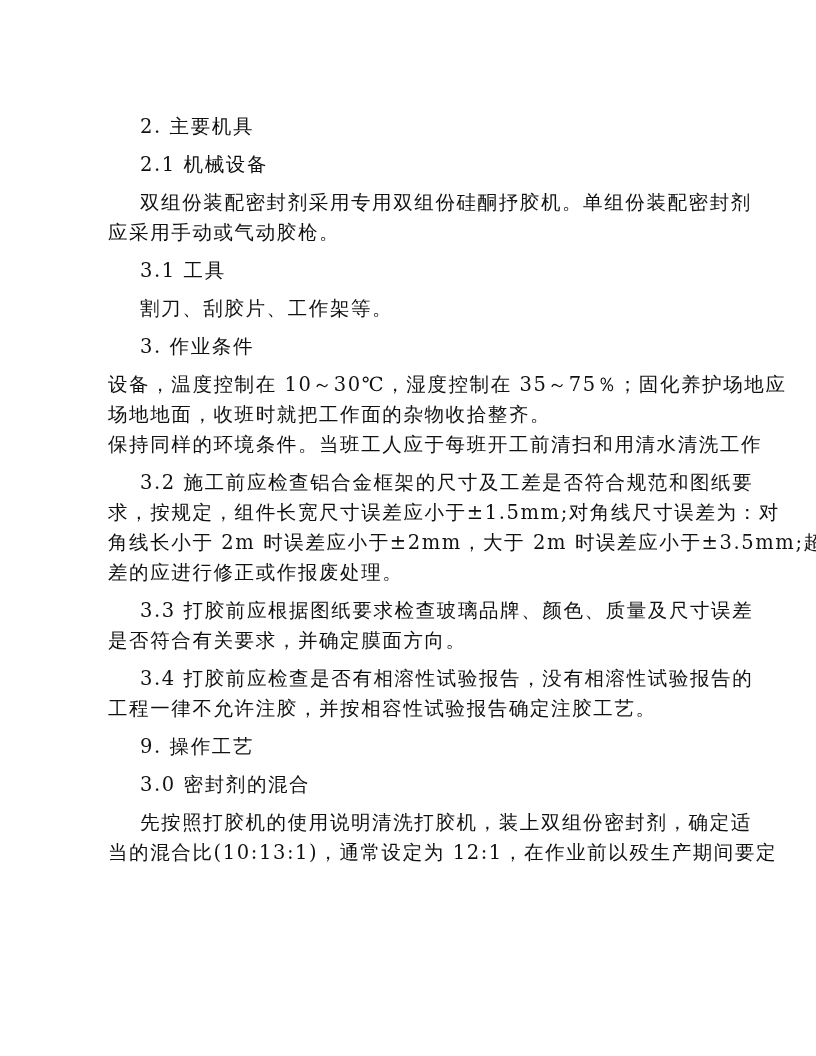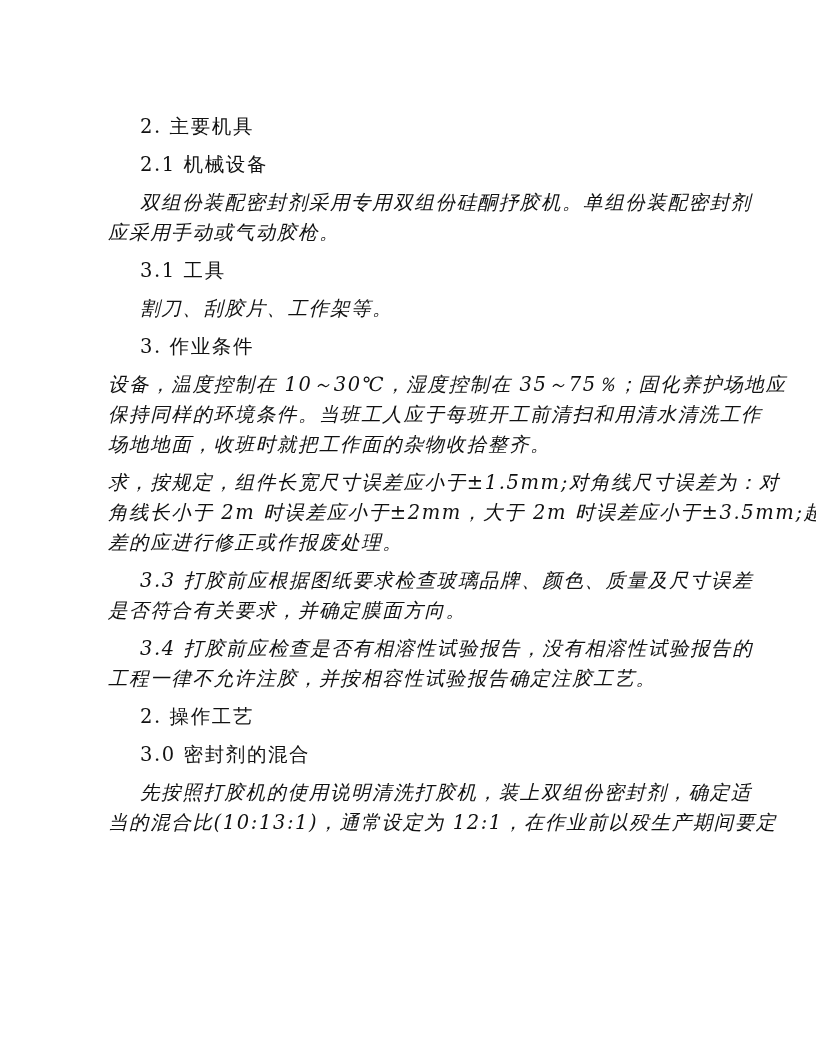--- a/index.html
+++ b/index.html
@@ -23,21 +23,20 @@
     margin-top: 28px;
   }
   .line {
     font-size: 19.5px;
     line-height: 30px;
     white-space: nowrap;
     letter-spacing: 1.6px;
   }
   .para {
     margin: 0 0 8px 0;
-    font-style: italic;
   }
   .heading {
     padding-left: 32px;
     margin: 0 0 8px 0;
     font-size: 19.5px;
     line-height: 30px;
     letter-spacing: 1.6px;
   }
   .indent { padding-left: 32px; }
   .noindent { padding-left: 0; }
@@ -59,41 +58,42 @@
   <div class="heading">3.1 工具</div>
 
   <div class="para">
     <div class="line indent">割刀、刮胶片、工作架等。</div>
   </div>
 
   <div class="heading">3. 作业条件</div>
 
   <div class="para">
     <div class="line noindent">设备，温度控制在 10～30℃，湿度控制在 35～75％；固化养护场地应</div>
+    <div class="line noindent">场地地面，收班时就把工作面的杂物收拾整齐。</div>
     <div class="line noindent">保持同样的环境条件。当班工人应于每班开工前清扫和用清水清洗工作</div>
-    <div class="line noindent">场地地面，收班时就把工作面的杂物收拾整齐。</div>
   </div>
 
   <div class="para">
+    <div class="line indent">3.2 施工前应检查铝合金框架的尺寸及工差是否符合规范和图纸要</div>
     <div class="line noindent">求，按规定，组件长宽尺寸误差应小于±1.5mm;对角线尺寸误差为：对</div>
     <div class="line noindent">角线长小于 2m 时误差应小于±2mm，大于 2m 时误差应小于±3.5mm;超</div>
     <div class="line noindent">差的应进行修正或作报废处理。</div>
   </div>
 
   <div class="para">
     <div class="line indent">3.3 打胶前应根据图纸要求检查玻璃品牌、颜色、质量及尺寸误差</div>
     <div class="line noindent">是否符合有关要求，并确定膜面方向。</div>
   </div>
 
   <div class="para">
     <div class="line indent">3.4 打胶前应检查是否有相溶性试验报告，没有相溶性试验报告的</div>
     <div class="line noindent">工程一律不允许注胶，并按相容性试验报告确定注胶工艺。</div>
   </div>
 
-  <div class="heading">2. 操作工艺</div>
+  <div class="heading">9. 操作工艺</div>
 
   <div class="heading">3.0 密封剂的混合</div>
 
   <div class="para">
     <div class="line indent">先按照打胶机的使用说明清洗打胶机，装上双组份密封剂，确定适</div>
     <div class="line noindent">当的混合比(10:13:1)，通常设定为 12:1，在作业前以殁生产期间要定</div>
   </div>
 
 </div>
 

